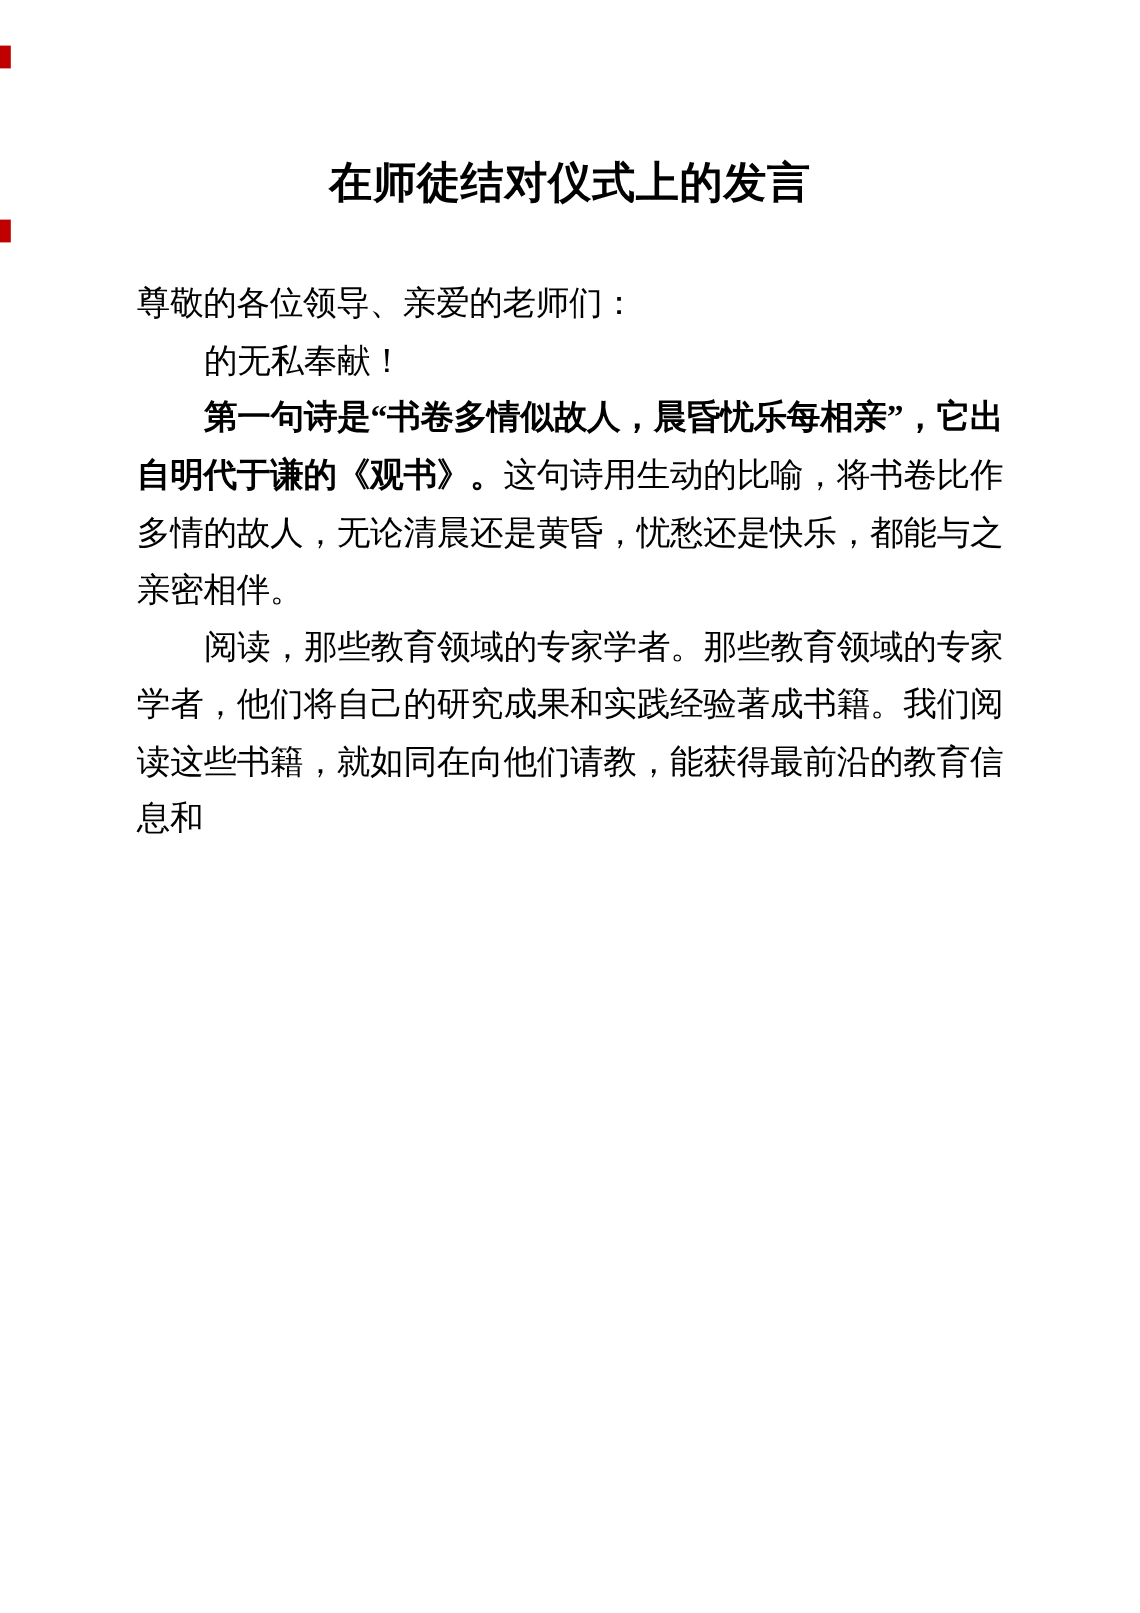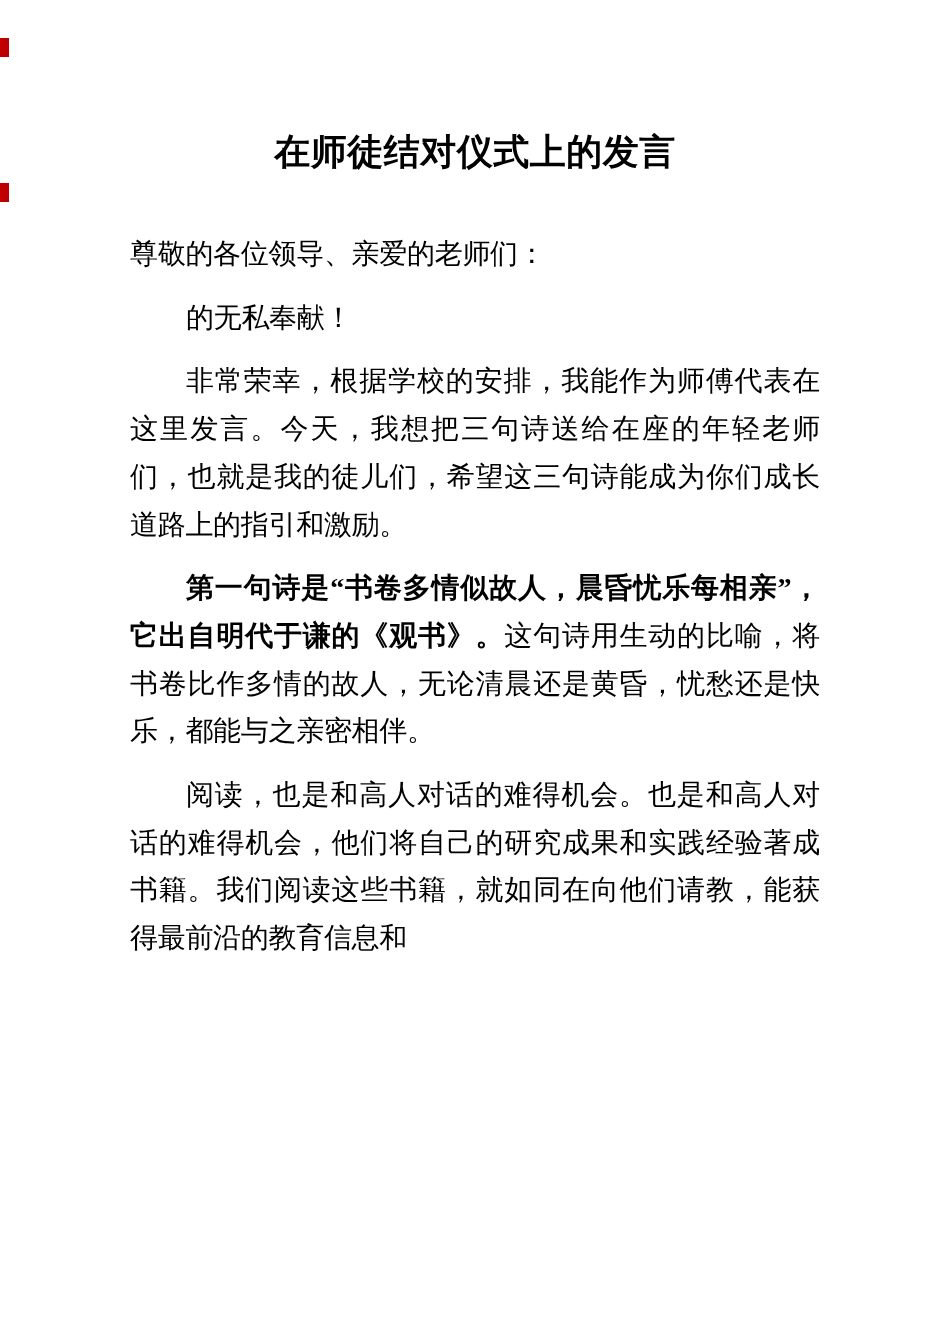--- a/index.html
+++ b/index.html
@@ -32,21 +32,21 @@
   .doc-body {
     margin: 50px auto 0 auto;
     width: 722px;
     font-size: 28px;
     line-height: 47.7px;
     text-align: justify;
     text-justify: inter-ideograph;
     letter-spacing: -0.3px;
   }
   .doc-body p.para {
-    margin: 16px;
+    margin: 0;
     padding: 0;
   }
   .doc-body p.para.indent {
     text-indent: 56px;
   }
   .doc-body span.bold {
     font-weight: bold;
   }
 </style>
 </head>
@@ -57,18 +57,17 @@
   <div>
       <div class="edge-mark" style="left: 0px; top: 38px; width: 9px; height: 19px; background: rgb(192, 0, 0);"></div>
       <div class="edge-mark" style="left: 0px; top: 183px; width: 9px; height: 19px; background: rgb(192, 0, 0);"></div>
     </div>
 
   <h1 class="doc-title">在师徒结对仪式上的发言</h1>
 
   <div class="doc-body">
       <p class="para"><span class="">尊敬的各位领导、亲爱的老师们：</span></p>
       <p class="para indent"><span class="">的无私奉献！</span></p>
-      <p class="para indent"><span class="">非常荣幸，根据学校的安排，我能作为师傅代表在这里发言。今天，我想把三句诗送给在座的年轻老师们，也就是我的徒儿们，希望这三句诗能成为你们成长道路上的指引和激励。</span></p>
       <p class="para indent"><span class="bold">第一句诗是“书卷多情似故人，晨昏忧乐每相亲”，它出自明代于谦的《观书》。</span><span class="">这句诗用生动的比喻，将书卷比作多情的故人，无论清晨还是黄昏，忧愁还是快乐，都能与之亲密相伴。</span></p>
-      <p class="para indent"><span class="">阅读，也是和高人对话的难得机会。也是和高人对话的难得机会，他们将自己的研究成果和实践经验著成书籍。我们阅读这些书籍，就如同在向他们请教，能获得最前沿的教育信息和</span></p>
+      <p class="para indent"><span class="">阅读，那些教育领域的专家学者。那些教育领域的专家学者，他们将自己的研究成果和实践经验著成书籍。我们阅读这些书籍，就如同在向他们请教，能获得最前沿的教育信息和</span></p>
     </div>
 
 </div>
 
 </body></html>

